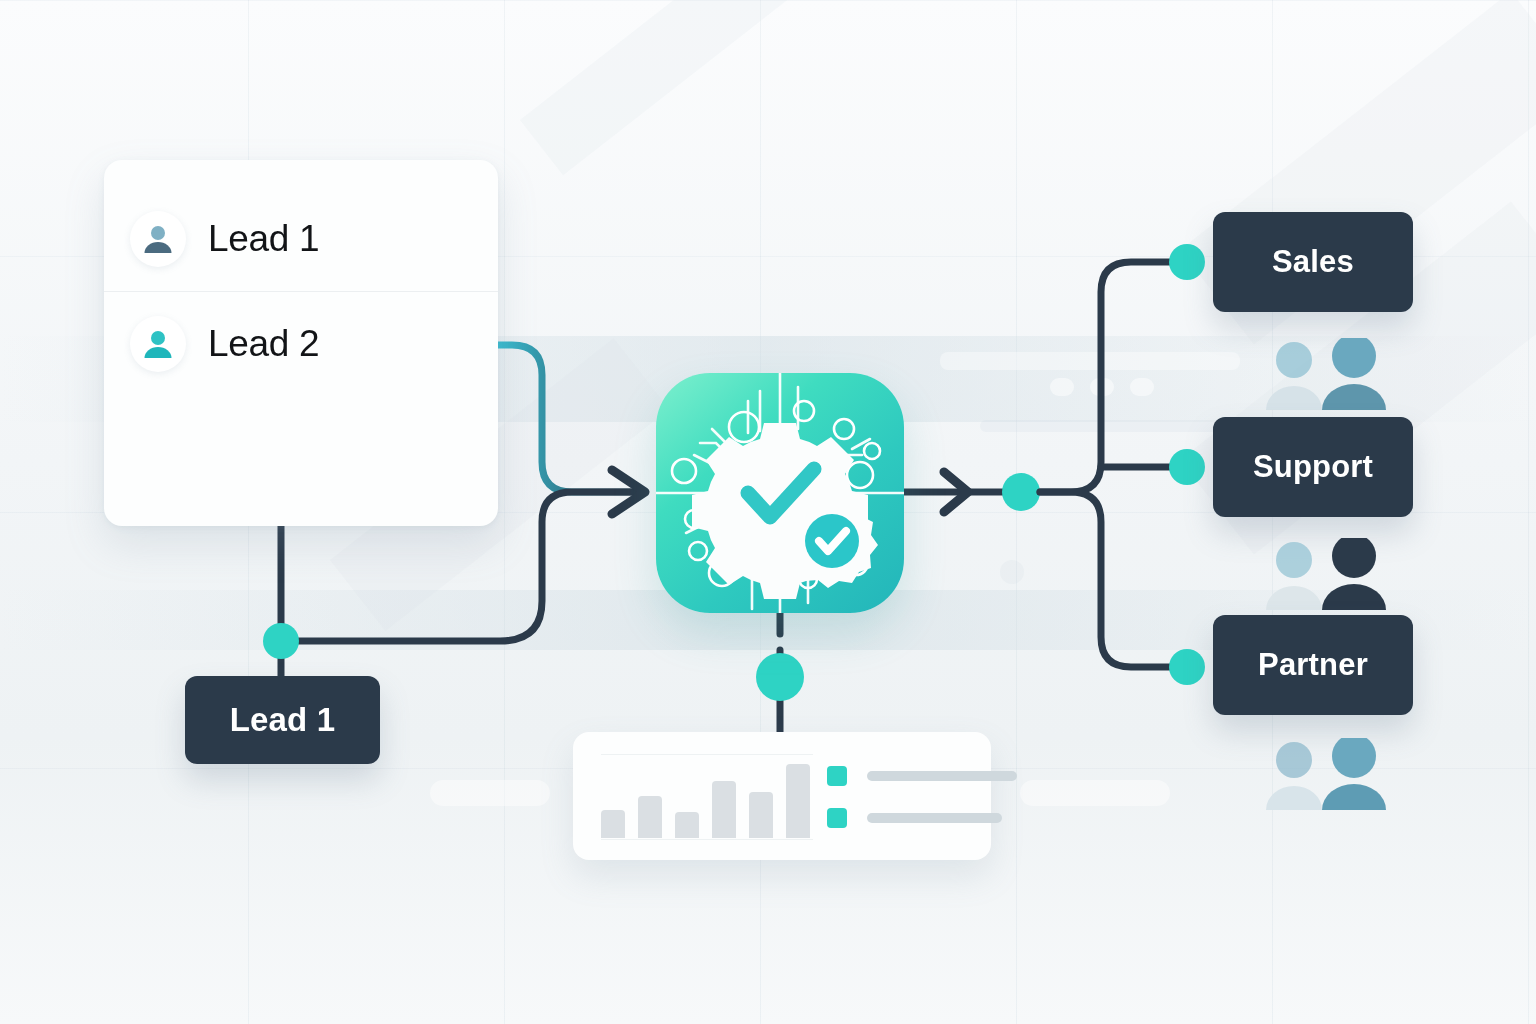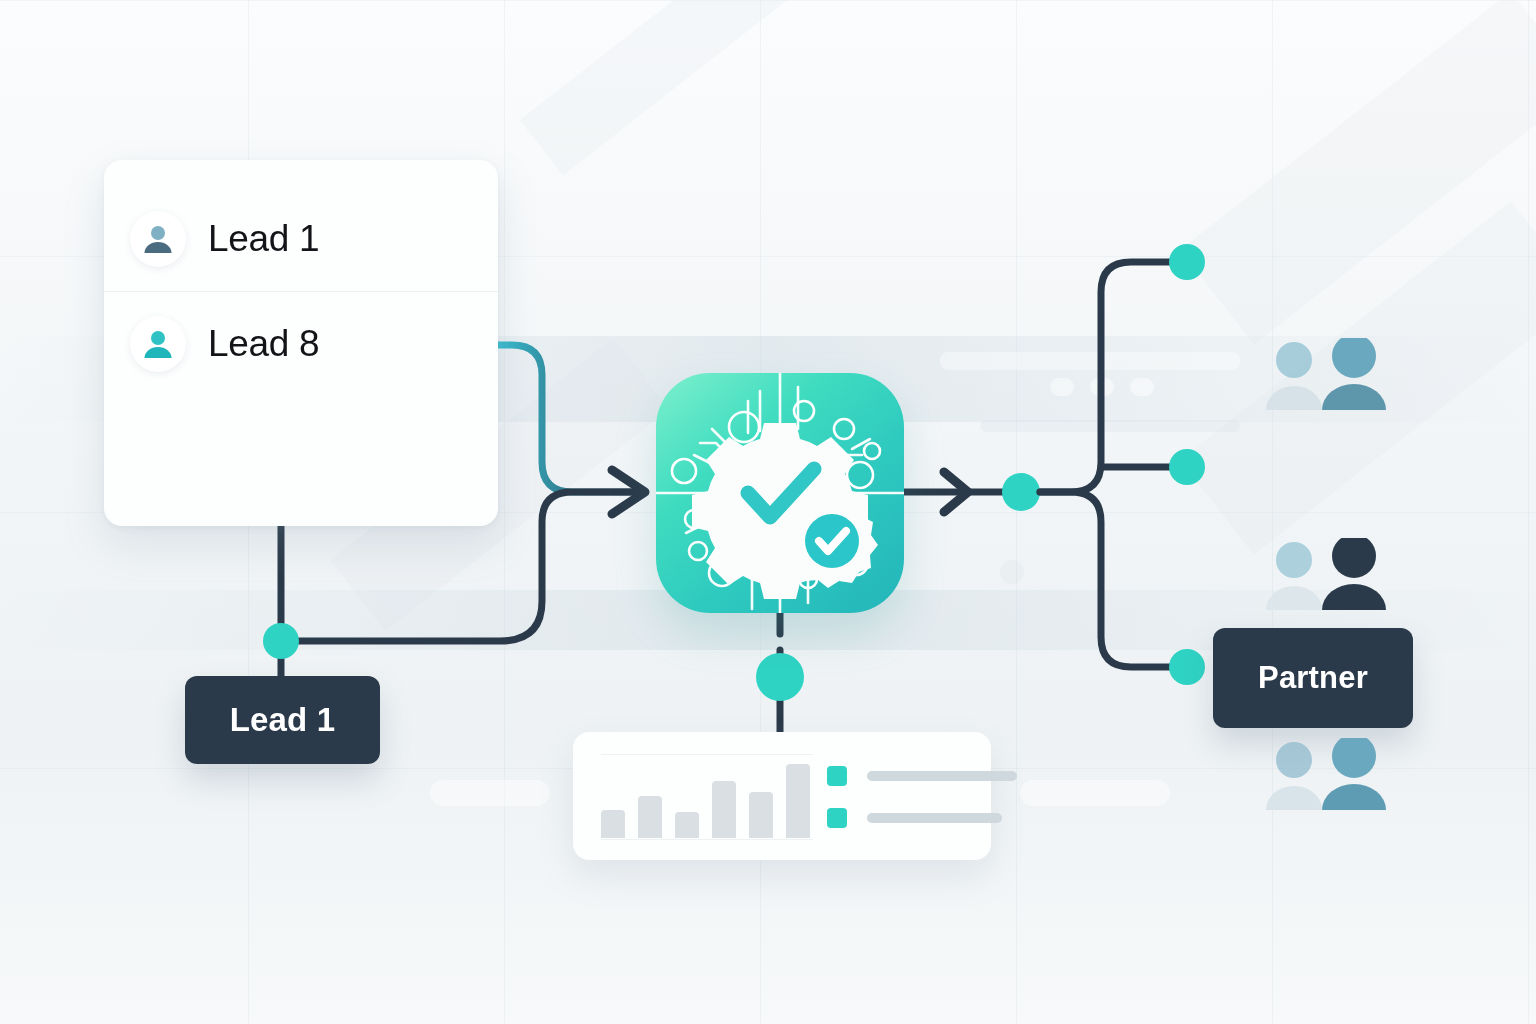--- a/index.html
+++ b/index.html
@@ -135,21 +135,21 @@
       </span>
       <span class="leadlabel">Lead 1</span>
     </div>
     <div class="leadrow">
       <span class="av">
         <svg width="34" height="34" viewBox="0 0 34 34">
           <circle cx="17" cy="11" r="7" fill="#2ec2c4"></circle>
           <path d="M3.5 31 a13.5 11 0 0 1 27 0 z" fill="#1fb6bb"></path>
         </svg>
       </span>
-      <span class="leadlabel">Lead 8</span>
+      <span class="leadlabel">Lead 2</span>
     </div>
   </div>
 
   <div class="dbox lead">Lead 1</div>
 
   <div class="aiicon">
     <svg width="248" height="240" viewBox="0 0 248 240">
       <g stroke="#ffffff" stroke-width="2.6" fill="none" opacity=".95" stroke-linecap="round">
         <line x1="0" y1="120" x2="70" y2="120"></line>
         <line x1="178" y1="120" x2="248" y2="120"></line>
@@ -197,39 +197,41 @@
         <path fill="#fbfdfd" d="
           M 0,-44 L 11,-37 L 24,-39 L 29,-27 L 41,-21 L 39,-8 L 46,2 L 38,12 L 39,25
           L 27,29 L 20,40 L 7,38 L -4,45 L -14,37 L -27,38 L -31,26 L -43,19 L -41,6
           L -47,-4 L -39,-15 L -40,-28 L -28,-32 L -21,-43 L -8,-41 Z"></path>
         <circle cx="0" cy="-2" r="27" fill="#2bc6c9"></circle>
         <path d="M -13,-2 L -4,8 L 14,-12" fill="none" stroke="#ffffff" stroke-width="8" stroke-linecap="round" stroke-linejoin="round"></path>
       </g>
     </svg>
   </div>
 
+  <div class="dbox dest" style="top:212px">Sales</div>
   <div class="pair" style="left:1258px;top:338px">
     <svg width="140" height="80" viewBox="0 0 140 80">
       <circle cx="36" cy="22" r="18" fill="#8fc0d2" opacity=".75"></circle>
       <path d="M8 72 a28 24 0 0 1 56 0 z" fill="#d6e2e8"></path>
       <circle cx="96" cy="18" r="22" fill="#6aa8bf"></circle>
       <path d="M64 72 a32 26 0 0 1 64 0 z" fill="#5e96ac"></path>
     </svg>
   </div>
 
+  <div class="dbox dest" style="top:417px">Support</div>
   <div class="pair" style="left:1258px;top:538px">
     <svg width="140" height="80" viewBox="0 0 140 80">
       <circle cx="36" cy="22" r="18" fill="#8fc0d2" opacity=".7"></circle>
       <path d="M8 72 a28 24 0 0 1 56 0 z" fill="#dde6ea"></path>
       <circle cx="96" cy="18" r="22" fill="#2b3a4a"></circle>
       <path d="M64 72 a32 26 0 0 1 64 0 z" fill="#2b3a4a"></path>
     </svg>
   </div>
 
-  <div class="dbox dest" style="top:628px">Partner</div>
+  <div class="dbox dest" style="top:615px">Partner</div>
   <div class="pair" style="left:1258px;top:738px">
     <svg width="140" height="80" viewBox="0 0 140 80">
       <circle cx="36" cy="22" r="18" fill="#8fb9cc" opacity=".75"></circle>
       <path d="M8 72 a28 24 0 0 1 56 0 z" fill="#d8e4ea"></path>
       <circle cx="96" cy="18" r="22" fill="#6aa8bf"></circle>
       <path d="M64 72 a32 26 0 0 1 64 0 z" fill="#5e9cb4"></path>
     </svg>
   </div>
 
   <div class="anacard">

